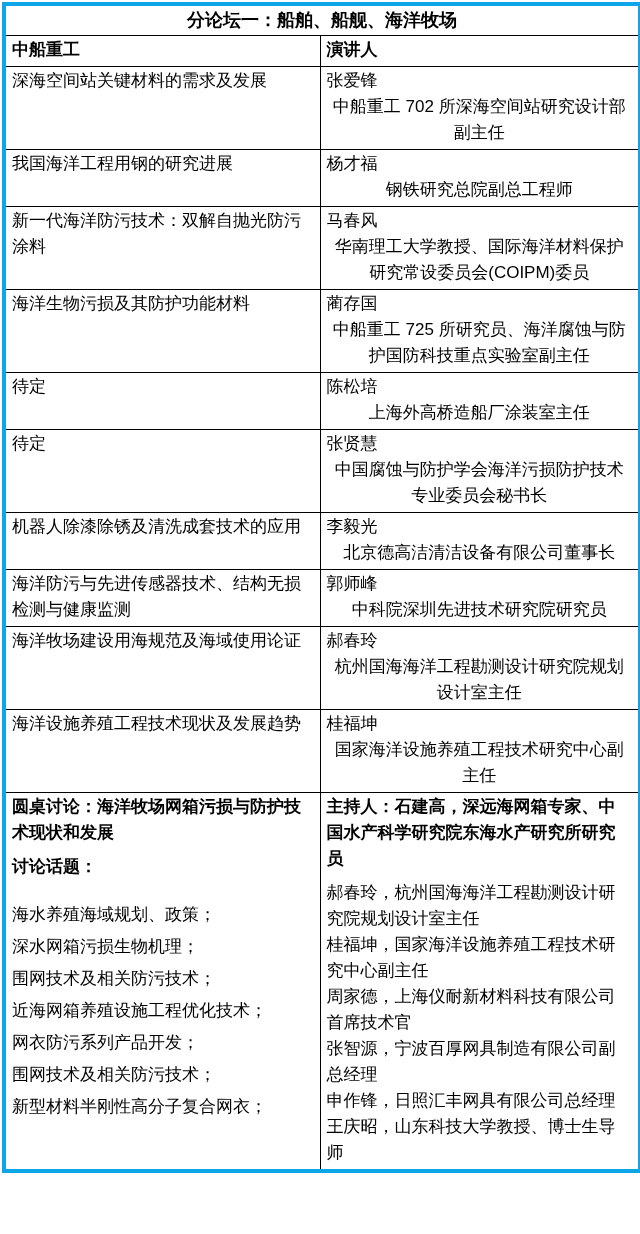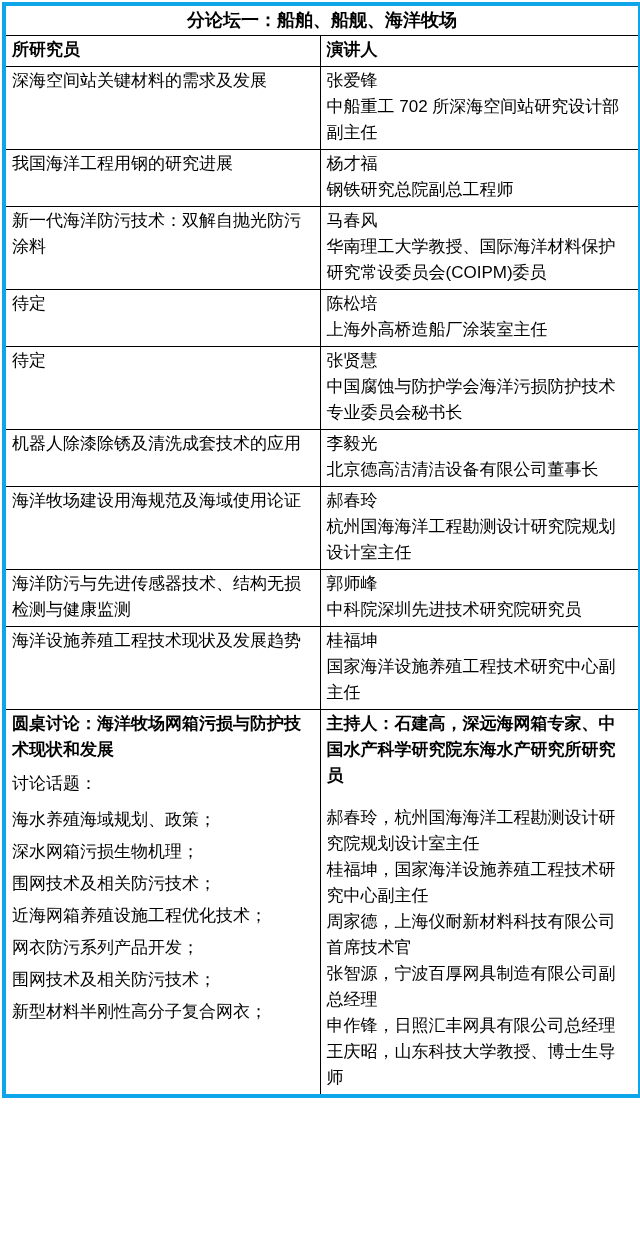--- a/index.html
+++ b/index.html
@@ -37,56 +37,56 @@
     text-align: center;
     font-weight: bold;
     font-size: 18px;
     line-height: 25px;
     padding: 2px 4px;
   }
   th.col-hdr {
     font-weight: bold;
   }
   .speaker-name { display: block; }
-  .speaker-affiliation { display: block; }
+  .speaker-affiliation { display: block; text-align: center; }
   
   .rt-heading {
     font-weight: bold;
     margin-bottom: 8px;
   }
   .rt-topics-label {
-    font-weight: normal;
-    margin-bottom: 10px;
+    font-weight: bold;
+    margin-bottom: 22px;
   }
   p.rt-topic {
     margin: 0 0 6px 0;
   }
   .rt-moderator {
     font-weight: bold;
-    margin-bottom: 16px;
+    margin-bottom: 8px;
   }
   p.rt-participant {
     margin: 0;
   }
 </style>
 </head>
 <body>
 
 <div class="doc">
   <table class="agenda">
     <colgroup>
       <col class="c-topic">
       <col class="c-speaker">
     </colgroup>
     <tbody>
       <tr>
         <td class="title-cell" colspan="2">分论坛一：船舶、船舰、海洋牧场</td>
       </tr>
       <tr>
-        <th class="col-hdr">所研究员</th>
+        <th class="col-hdr">中船重工</th>
         <th class="col-hdr">演讲人</th>
       </tr>
 
         <tr>
           <td>深海空间站关键材料的需求及发展</td>
           <td>
             <span class="speaker-name">张爱锋</span>
             <span class="speaker-affiliation">中船重工 702 所深海空间站研究设计部副主任</span>
           </td>
         </tr>
@@ -100,20 +100,27 @@
         </tr>
 
         <tr>
           <td>新一代海洋防污技术：双解自抛光防污涂料</td>
           <td>
             <span class="speaker-name">马春风</span>
             <span class="speaker-affiliation">华南理工大学教授、国际海洋材料保护研究常设委员会(COIPM)委员</span>
           </td>
         </tr>
 
+        <tr>
+          <td>海洋生物污损及其防护功能材料</td>
+          <td>
+            <span class="speaker-name">蔺存国</span>
+            <span class="speaker-affiliation">中船重工 725 所研究员、海洋腐蚀与防护国防科技重点实验室副主任</span>
+          </td>
+        </tr>
 
         <tr>
           <td>待定</td>
           <td>
             <span class="speaker-name">陈松培</span>
             <span class="speaker-affiliation">上海外高桥造船厂涂装室主任</span>
           </td>
         </tr>
 
         <tr>
@@ -127,32 +134,32 @@
 
         <tr>
           <td>机器人除漆除锈及清洗成套技术的应用</td>
           <td>
             <span class="speaker-name">李毅光</span>
             <span class="speaker-affiliation">北京德高洁清洁设备有限公司董事长</span>
           </td>
         </tr>
 
         <tr>
+          <td>海洋防污与先进传感器技术、结构无损检测与健康监测</td>
+          <td>
+            <span class="speaker-name">郭师峰</span>
+            <span class="speaker-affiliation">中科院深圳先进技术研究院研究员</span>
+          </td>
+        </tr>
+
+        <tr>
           <td>海洋牧场建设用海规范及海域使用论证</td>
           <td>
             <span class="speaker-name">郝春玲</span>
             <span class="speaker-affiliation">杭州国海海洋工程勘测设计研究院规划设计室主任</span>
-          </td>
-        </tr>
-
-        <tr>
-          <td>海洋防污与先进传感器技术、结构无损检测与健康监测</td>
-          <td>
-            <span class="speaker-name">郭师峰</span>
-            <span class="speaker-affiliation">中科院深圳先进技术研究院研究员</span>
           </td>
         </tr>
 
         <tr>
           <td>海洋设施养殖工程技术现状及发展趋势</td>
           <td>
             <span class="speaker-name">桂福坤</span>
             <span class="speaker-affiliation">国家海洋设施养殖工程技术研究中心副主任</span>
           </td>
         </tr>

